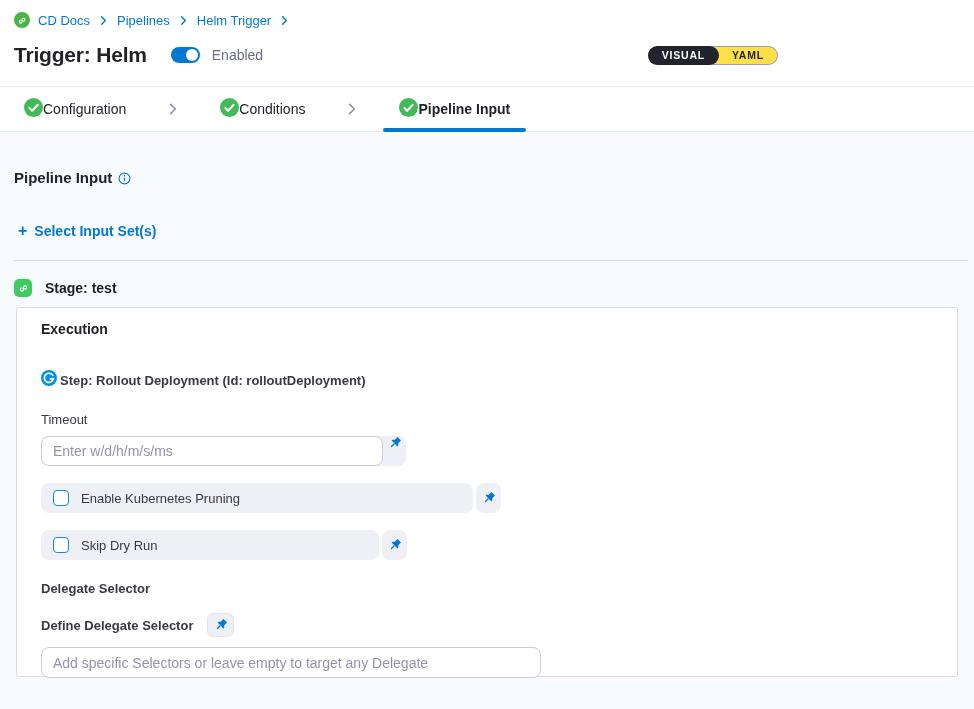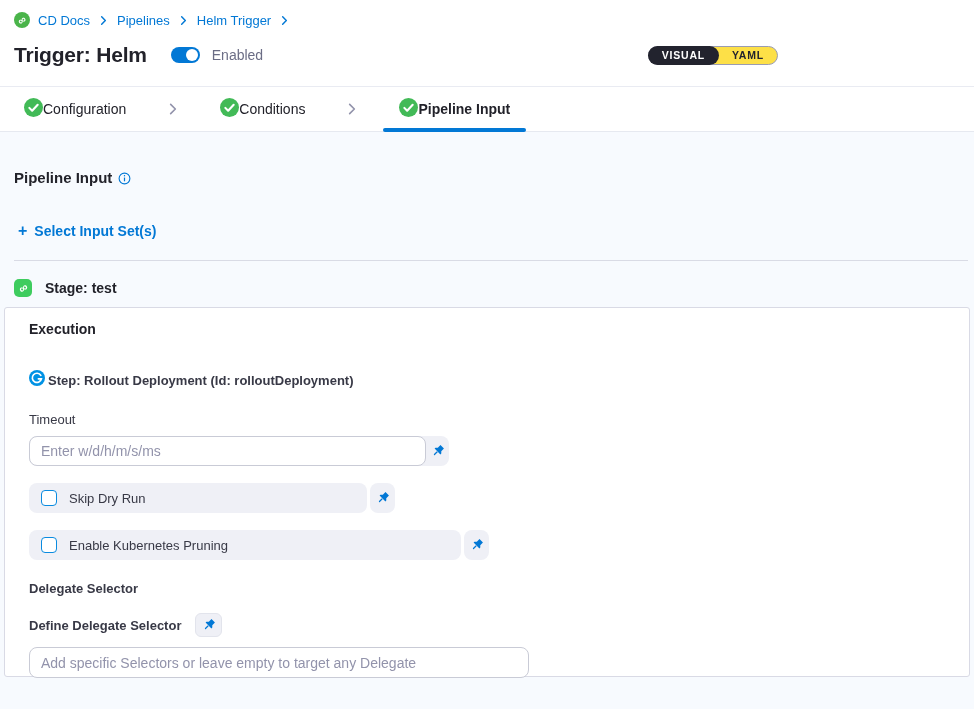--- a/index.html
+++ b/index.html
@@ -47,27 +47,27 @@
                  color:#0278D5; font-size:14px; font-weight:700; cursor:pointer; }
   .plus-icon::before { content:"+"; font-size:16px; font-weight:700; line-height:1; }
   .divider { border:none; border-top:1px solid #D9DBE5; margin:20px 6px 0 14px; }
   .stage-row { display:flex; align-items:center; gap:13px; margin:18px 14px 0; cursor:pointer; }
   .stage-icon { width:18px; height:18px; border-radius:5px; background:#3ECC5E; color:#fff;
                 display:inline-flex; align-items:center; justify-content:center; flex:0 0 auto; }
   .stage-icon::before { content:"∞"; font-size:12px; font-weight:700; transform:rotate(-35deg); line-height:1; }
   .stage-label { font-size:14px; font-weight:700; color:#22222A; }
 
   
-  .card { margin:10px 4px 0; background:#fff; border:1px solid #D9DAE5; border-radius:3px;
+  .card { margin:10px 16px 0; background:#fff; border:1px solid #D9DAE5; border-radius:3px;
           height:370px; padding:13px 24px 0; }
   .exec-heading { font-size:14px; font-weight:700; color:#22222A; }
   .step-row { display:flex; align-items:center; gap:3px; margin-top:33px; }
   .step-label { font-size:13px; font-weight:600; color:#383946; }
   .field-label { font-size:13px; color:#383946; margin-top:22px; }
-  .timeout-group { margin-top:9px; width:420px; height:30px; display:flex; align-items:center;
+  .timeout-group { margin-top:9px; width:365px; height:30px; display:flex; align-items:flex-start;
                    background:#EFF0F6; border-radius:8px; }
   .text-input { border:1px solid #C9CBD6; border-radius:8px; height:30px; padding:0 11px;
                 font-size:14px; color:#22222A; background:#fff; outline:none;
                 font-family:"Liberation Sans", sans-serif; }
   .text-input::placeholder { color:#9293AB; }
   .timeout-group .text-input { flex:1; }
   .pin-cell { width:23px; display:flex; align-items:center; justify-content:center;
               background:#EFF0F6; border-radius:8px; cursor:pointer; flex:0 0 auto; }
   .check-row { display:flex; align-items:stretch; gap:3px; margin-top:17px; height:30px; }
   .check-main { background:#EFF0F6; border-radius:8px; display:flex; align-items:center; gap:12px;
@@ -212,49 +212,49 @@
           <svg width="14" height="14" viewBox="0 0 16 16">
               <g transform="rotate(45 8 8)" fill="#0278D5">
                 <path d="M5.2 1.2h5.6v4.3l1.9 1.9v1.4H3.3V7.4l1.9-1.9z"></path>
                 <rect x="7.3" y="9" width="1.4" height="5.4" rx="0.7"></rect>
               </g>
             </svg>
         </span>
       </div>
 
       <div class="check-row">
+        <div class="check-main w2">
+          <span class="checkbox"></span>
+          <span class="check-label">Enable Kubernetes Pruning</span>
+        </div>
+        <span class="pin-cell">
+          <svg width="14" height="14" viewBox="0 0 16 16">
+              <g transform="rotate(45 8 8)" fill="#0278D5">
+                <path d="M5.2 1.2h5.6v4.3l1.9 1.9v1.4H3.3V7.4l1.9-1.9z"></path>
+                <rect x="7.3" y="9" width="1.4" height="5.4" rx="0.7"></rect>
+              </g>
+            </svg>
+        </span>
+      </div>
+
+      <div class="check-row">
         <div class="check-main w1">
           <span class="checkbox"></span>
           <span class="check-label">Skip Dry Run</span>
         </div>
         <span class="pin-cell">
           <svg width="14" height="14" viewBox="0 0 16 16">
               <g transform="rotate(45 8 8)" fill="#0278D5">
                 <path d="M5.2 1.2h5.6v4.3l1.9 1.9v1.4H3.3V7.4l1.9-1.9z"></path>
                 <rect x="7.3" y="9" width="1.4" height="5.4" rx="0.7"></rect>
               </g>
             </svg>
         </span>
       </div>
 
-      <div class="check-row">
-        <div class="check-main w2">
-          <span class="checkbox"></span>
-          <span class="check-label">Enable Kubernetes Pruning</span>
-        </div>
-        <span class="pin-cell">
-          <svg width="14" height="14" viewBox="0 0 16 16">
-              <g transform="rotate(45 8 8)" fill="#0278D5">
-                <path d="M5.2 1.2h5.6v4.3l1.9 1.9v1.4H3.3V7.4l1.9-1.9z"></path>
-                <rect x="7.3" y="9" width="1.4" height="5.4" rx="0.7"></rect>
-              </g>
-            </svg>
-        </span>
-      </div>
-
       <div class="delegate-group-label">Delegate Selector</div>
 
       <div class="define-row">
         <span class="define-label">Define Delegate Selector</span>
         <span class="pin-button">
           <svg width="14" height="14" viewBox="0 0 16 16">
               <g transform="rotate(45 8 8)" fill="#0278D5">
                 <path d="M5.2 1.2h5.6v4.3l1.9 1.9v1.4H3.3V7.4l1.9-1.9z"></path>
                 <rect x="7.3" y="9" width="1.4" height="5.4" rx="0.7"></rect>
               </g>

